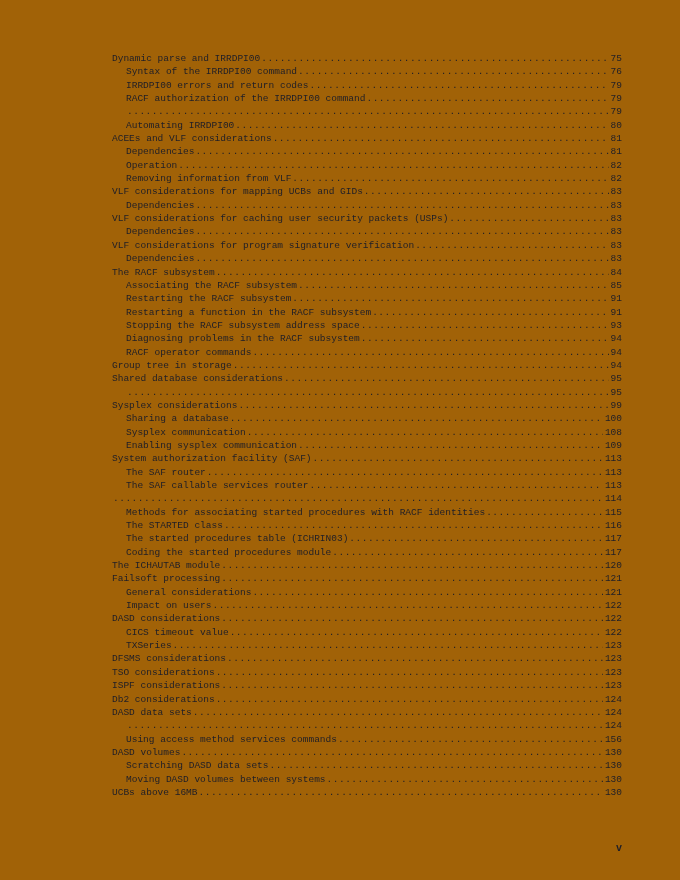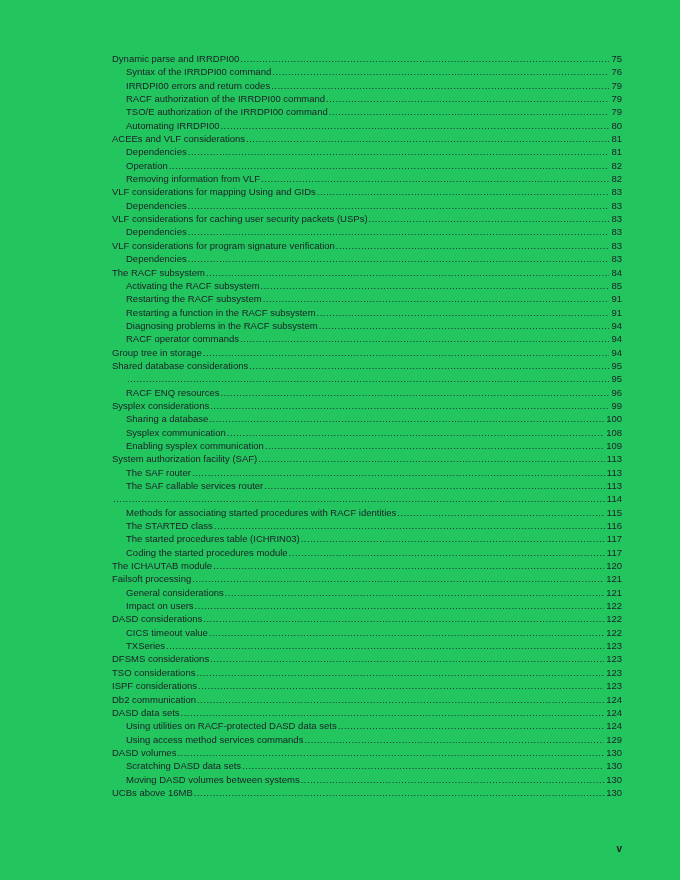--- a/index.html
+++ b/index.html
@@ -7,21 +7,22 @@
   body {
     background: #ffffff;
     font-family: "Liberation Sans", sans-serif;
     color: #1e1e28;
     position: relative;
     overflow: hidden;
   }
   .page {
     position: absolute;
     inset: 0;
-    background: #22c55e;
+    background: #a16207;
+    font-family: Liberation Mono, monospace;
   }
   .toc {
     position: absolute;
     left: 112px;
     top: 52px;
     width: 510px;
   }
   .toc-row {
     display: flex;
     align-items: baseline;
@@ -72,21 +73,20 @@
         <span class="toc-title">IRRDPI00 errors and return codes</span>
         <span class="leader"></span>
         <span class="toc-page">79</span>
       </div>
       <div class="toc-row lvl1">
         <span class="toc-title">RACF authorization of the IRRDPI00 command</span>
         <span class="leader"></span>
         <span class="toc-page">79</span>
       </div>
       <div class="toc-row lvl1">
-        <span class="toc-title">TSO/E authorization of the IRRDPI00 command</span>
         <span class="leader"></span>
         <span class="toc-page">79</span>
       </div>
       <div class="toc-row lvl1">
         <span class="toc-title">Automating IRRDPI00</span>
         <span class="leader"></span>
         <span class="toc-page">80</span>
       </div>
       <div class="toc-row">
         <span class="toc-title">ACEEs and VLF considerations</span>
@@ -102,21 +102,21 @@
         <span class="toc-title">Operation</span>
         <span class="leader"></span>
         <span class="toc-page">82</span>
       </div>
       <div class="toc-row lvl1">
         <span class="toc-title">Removing information from VLF</span>
         <span class="leader"></span>
         <span class="toc-page">82</span>
       </div>
       <div class="toc-row">
-        <span class="toc-title">VLF considerations for mapping Using and GIDs</span>
+        <span class="toc-title">VLF considerations for mapping UCBs and GIDs</span>
         <span class="leader"></span>
         <span class="toc-page">83</span>
       </div>
       <div class="toc-row lvl1">
         <span class="toc-title">Dependencies</span>
         <span class="leader"></span>
         <span class="toc-page">83</span>
       </div>
       <div class="toc-row">
         <span class="toc-title">VLF considerations for caching user security packets (USPs)</span>
@@ -137,35 +137,40 @@
         <span class="toc-title">Dependencies</span>
         <span class="leader"></span>
         <span class="toc-page">83</span>
       </div>
       <div class="toc-row">
         <span class="toc-title">The RACF subsystem</span>
         <span class="leader"></span>
         <span class="toc-page">84</span>
       </div>
       <div class="toc-row lvl1">
-        <span class="toc-title">Activating the RACF subsystem</span>
+        <span class="toc-title">Associating the RACF subsystem</span>
         <span class="leader"></span>
         <span class="toc-page">85</span>
       </div>
       <div class="toc-row lvl1">
         <span class="toc-title">Restarting the RACF subsystem</span>
         <span class="leader"></span>
         <span class="toc-page">91</span>
       </div>
       <div class="toc-row lvl1">
         <span class="toc-title">Restarting a function in the RACF subsystem</span>
         <span class="leader"></span>
         <span class="toc-page">91</span>
       </div>
       <div class="toc-row lvl1">
+        <span class="toc-title">Stopping the RACF subsystem address space</span>
+        <span class="leader"></span>
+        <span class="toc-page">93</span>
+      </div>
+      <div class="toc-row lvl1">
         <span class="toc-title">Diagnosing problems in the RACF subsystem</span>
         <span class="leader"></span>
         <span class="toc-page">94</span>
       </div>
       <div class="toc-row lvl1">
         <span class="toc-title">RACF operator commands</span>
         <span class="leader"></span>
         <span class="toc-page">94</span>
       </div>
       <div class="toc-row">
@@ -175,25 +180,20 @@
       </div>
       <div class="toc-row">
         <span class="toc-title">Shared database considerations</span>
         <span class="leader"></span>
         <span class="toc-page">95</span>
       </div>
       <div class="toc-row lvl1">
         <span class="leader"></span>
         <span class="toc-page">95</span>
       </div>
-      <div class="toc-row lvl1">
-        <span class="toc-title">RACF ENQ resources</span>
-        <span class="leader"></span>
-        <span class="toc-page">96</span>
-      </div>
       <div class="toc-row">
         <span class="toc-title">Sysplex considerations</span>
         <span class="leader"></span>
         <span class="toc-page">99</span>
       </div>
       <div class="toc-row lvl1">
         <span class="toc-title">Sharing a database</span>
         <span class="leader"></span>
         <span class="toc-page">100</span>
       </div>
@@ -290,38 +290,37 @@
         <span class="toc-title">TSO considerations</span>
         <span class="leader"></span>
         <span class="toc-page">123</span>
       </div>
       <div class="toc-row">
         <span class="toc-title">ISPF considerations</span>
         <span class="leader"></span>
         <span class="toc-page">123</span>
       </div>
       <div class="toc-row">
-        <span class="toc-title">Db2 communication</span>
+        <span class="toc-title">Db2 considerations</span>
         <span class="leader"></span>
         <span class="toc-page">124</span>
       </div>
       <div class="toc-row">
         <span class="toc-title">DASD data sets</span>
         <span class="leader"></span>
         <span class="toc-page">124</span>
       </div>
       <div class="toc-row lvl1">
-        <span class="toc-title">Using utilities on RACF-protected DASD data sets</span>
         <span class="leader"></span>
         <span class="toc-page">124</span>
       </div>
       <div class="toc-row lvl1">
         <span class="toc-title">Using access method services commands</span>
         <span class="leader"></span>
-        <span class="toc-page">129</span>
+        <span class="toc-page">156</span>
       </div>
       <div class="toc-row">
         <span class="toc-title">DASD volumes</span>
         <span class="leader"></span>
         <span class="toc-page">130</span>
       </div>
       <div class="toc-row lvl1">
         <span class="toc-title">Scratching DASD data sets</span>
         <span class="leader"></span>
         <span class="toc-page">130</span>

